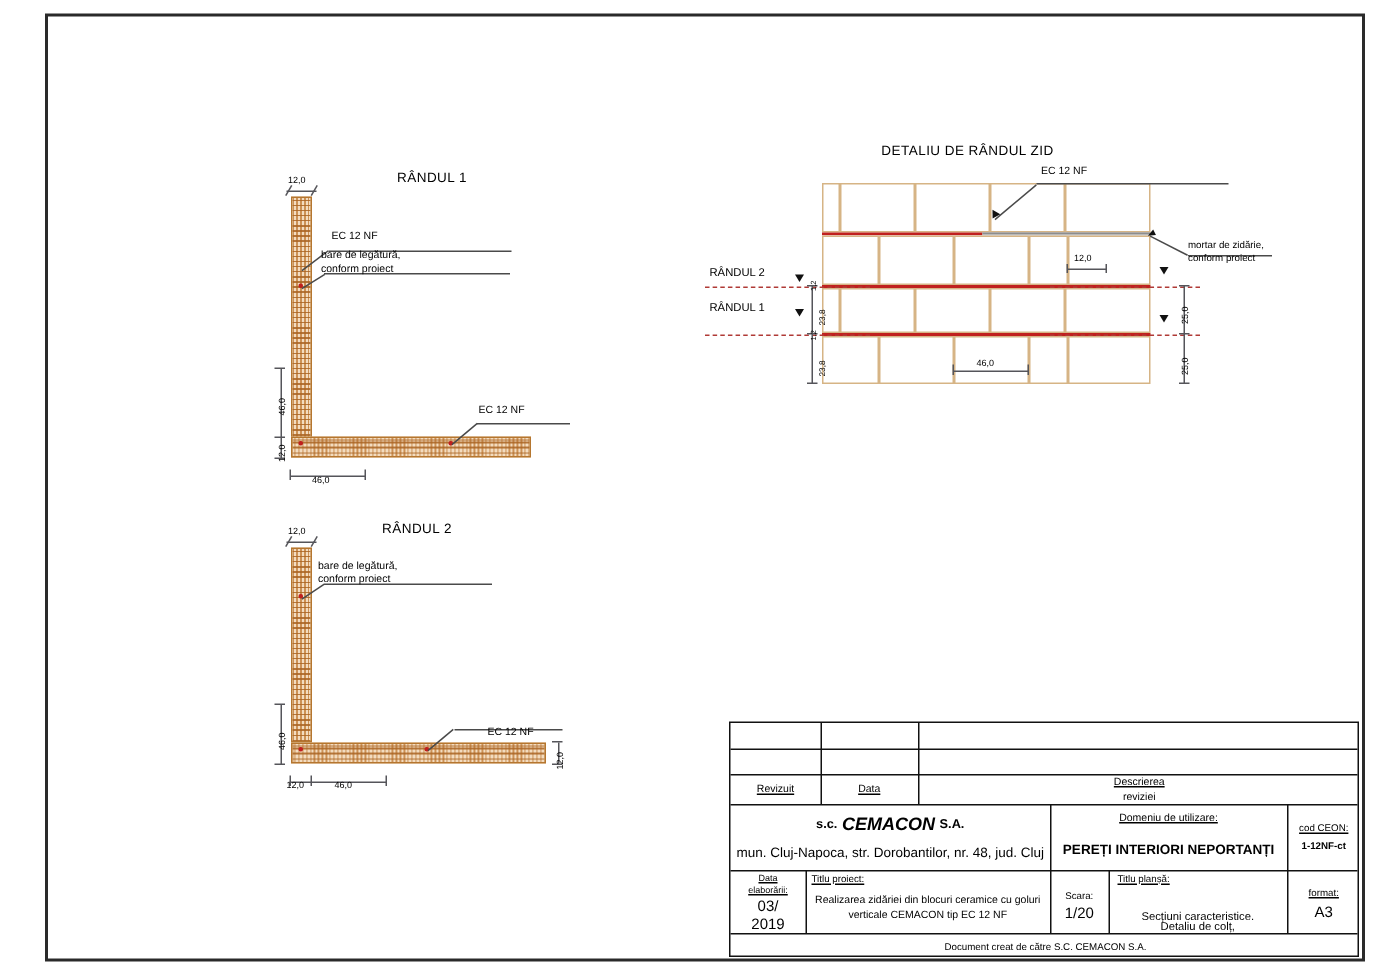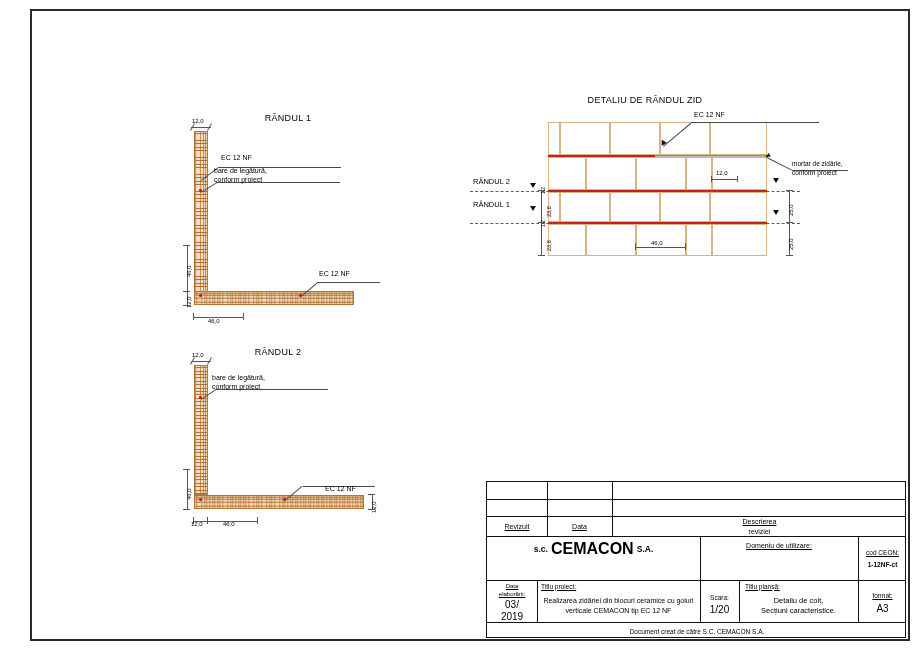--- a/index.html
+++ b/index.html
@@ -263,41 +263,43 @@
   <div class="vl" style="left:252px;top:98px;height:42px;"></div>
 
   <div class="tb u" style="left:0;top:34px;width:60px;height:20px;">Revizuit</div>
   <div class="tb u" style="left:60px;top:34px;width:65px;height:20px;">Data</div>
   <div class="tb" style="left:125px;top:34px;width:295px;height:10px;">
     <span class="u">Descrierea</span>
   </div>
   <div class="tb" style="left:125px;top:44px;width:295px;height:10px;">reviziei</div>
 
   <div class="tb" style="left:0;top:58px;width:213px;height:18px;font-size:11px;">
-    <span style="font-size:8.5px;font-weight:bold;">s.c.</span>&nbsp;<span style="font-size:16px;font-weight:bold;">CEMACON</span>&nbsp;<span style="font-size:8.5px;font-weight:bold;">S.A.</span>
+    <span style="font-size:8.5px;font-weight:bold;">s.c.</span>&nbsp;<span style="font-size:12px;font-weight:bold;font-style:italic;">CEMACON</span>&nbsp;<span style="font-size:8.5px;font-weight:bold;">S.A.</span>
   </div>
+  <div class="tb" style="left:0;top:78px;width:213px;height:16px;font-size:9px;">mun. Cluj-Napoca, str. Dorobantilor, nr. 48, jud. Cluj</div>
 
   <div class="tb u" style="left:213px;top:56px;width:158px;height:14px;font-size:7px;">Domeniu de utilizare:</div>
+  <div class="tb b" style="left:213px;top:74px;width:158px;height:20px;font-size:9px;">PEREȚI INTERIORI NEPORTANȚI</div>
 
   <div class="tb u" style="left:371px;top:64px;width:49px;height:12px;font-size:6.5px;">cod CEON:</div>
   <div class="tb b" style="left:371px;top:76px;width:49px;height:12px;font-size:6.5px;">1-12NF-ct</div>
 
   <div class="tb u" style="left:0;top:99px;width:50px;height:9px;font-size:6px;">Data</div>
   <div class="tb u" style="left:0;top:107px;width:50px;height:9px;font-size:6px;">elaborării:</div>
   <div class="tb" style="left:0;top:116px;width:50px;height:12px;font-size:10px;">03/</div>
   <div class="tb" style="left:0;top:128px;width:50px;height:12px;font-size:10px;">2019</div>
 
   <div class="tb u" style="left:52px;top:99px;width:70px;height:10px;font-size:6.5px;justify-content:flex-start;">Titlu proiect:</div>
   <div class="tb" style="left:50px;top:113px;width:163px;height:11px;font-size:7px;">Realizarea zidăriei din blocuri ceramice cu goluri</div>
   <div class="tb" style="left:50px;top:123px;width:163px;height:11px;font-size:7px;">verticale CEMACON tip EC 12 NF</div>
 
   <div class="tb" style="left:213px;top:110px;width:39px;height:10px;font-size:6.5px;">Scara:</div>
   <div class="tb" style="left:213px;top:120px;width:39px;height:14px;font-size:10px;">1/20</div>
 
   <div class="tb u" style="left:256px;top:99px;width:66px;height:10px;font-size:6.5px;justify-content:flex-start;">Titlu planșă:</div>
-  <div class="tb" style="left:252px;top:113px;width:119px;height:11px;font-size:7.5px;">Detaliu de colț,</div>
+  <div class="tb" style="left:252px;top:130px;width:119px;height:11px;font-size:7.5px;">Detaliu de colț,</div>
   <div class="tb" style="left:252px;top:123px;width:119px;height:11px;font-size:7.5px;">Secțiuni caracteristice.</div>
 
   <div class="tb u" style="left:371px;top:108px;width:49px;height:11px;font-size:6.5px;">format:</div>
   <div class="tb" style="left:371px;top:119px;width:49px;height:14px;font-size:10px;">A3</div>
 
   <div class="tb" style="left:0;top:142px;width:420px;height:15px;font-size:6.5px;">Document creat de către S.C. CEMACON S.A.</div>
 </div>
 
 </body></html>

